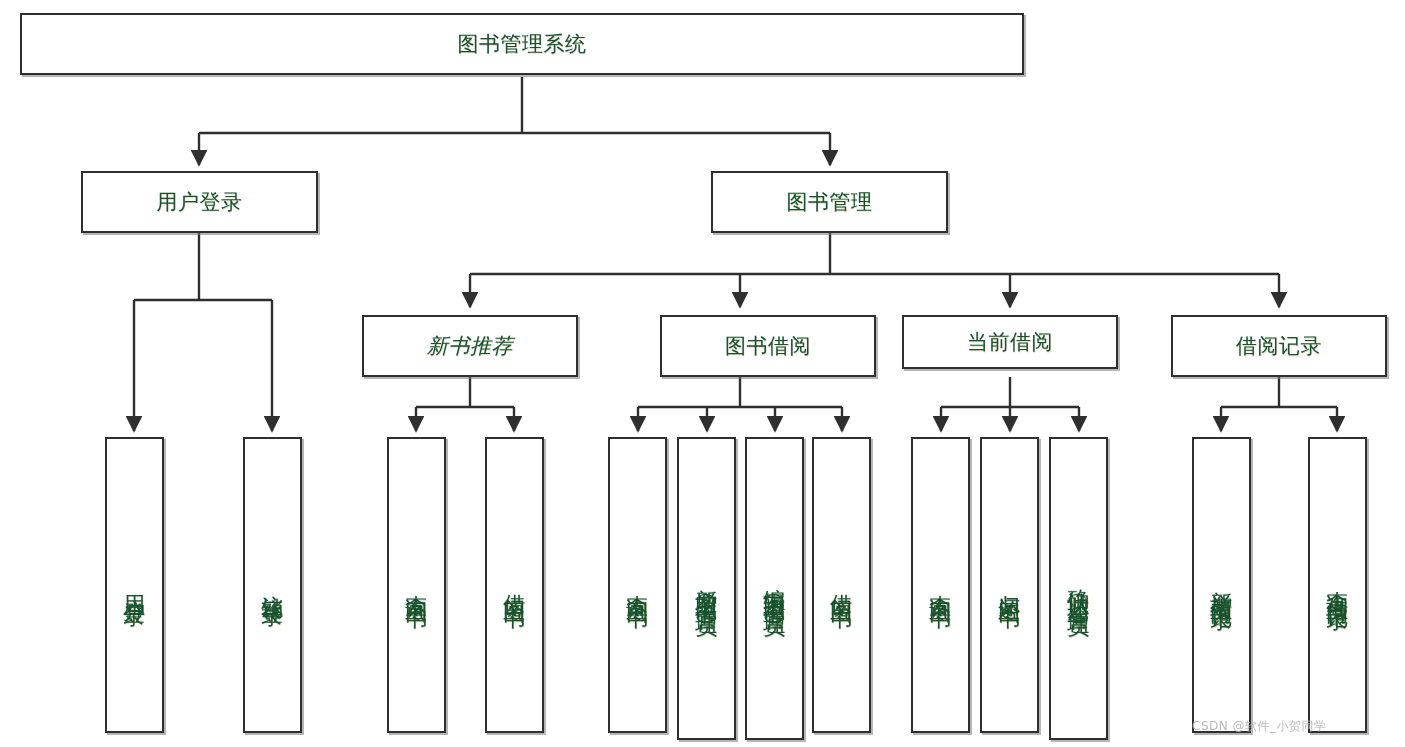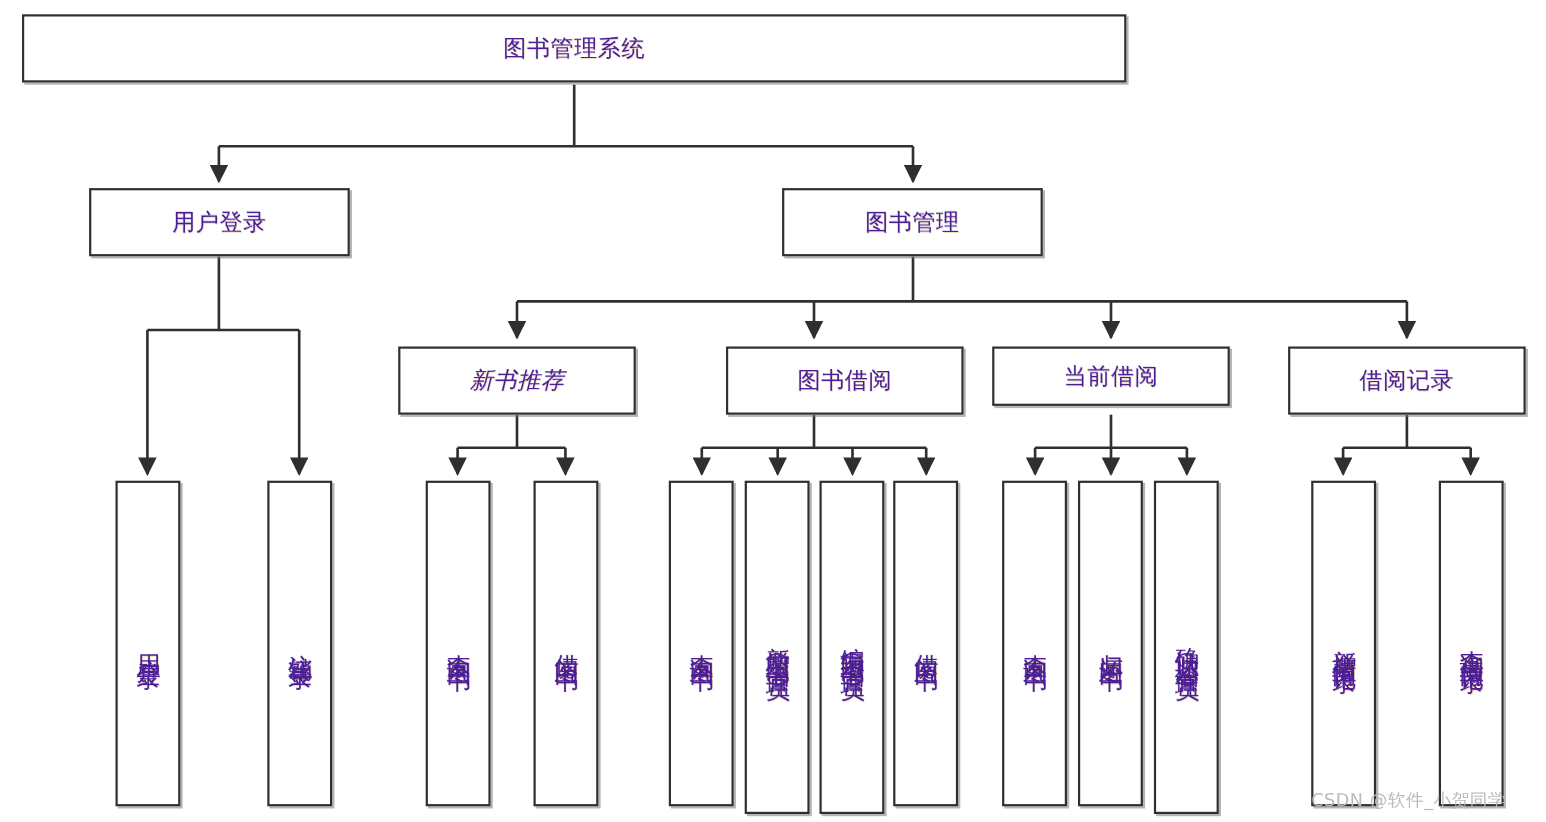--- a/index.html
+++ b/index.html
@@ -28,21 +28,21 @@
   }
   .node {
     position: absolute;
     box-sizing: border-box;
     background: #ffffff;
     border: 2px solid #2f2f2f;
     box-shadow: 2px 2px 0 0 rgba(120,120,120,0.55);
     display: flex;
     align-items: center;
     justify-content: center;
-    color: #4c1d95;
+    color: #14532d;
     z-index: 2;
   }
   .node .label {
     font-size: 21px;
     line-height: 1.18;
     letter-spacing: 0.5px;
     white-space: nowrap;
     text-shadow: 0.6px 0.6px 0 rgba(210,140,60,0.30), -0.5px -0.5px 0 rgba(110,165,220,0.28);
   }
   
@@ -57,21 +57,21 @@
   .node.v .label {
     writing-mode: vertical-rl;
     text-orientation: upright;
     font-size: 22px;
     line-height: 1.15;
     letter-spacing: 4px;
     white-space: nowrap;
   }
   .watermark {
     position: absolute;
-    font-size: 16px;
+    font-size: 12px;
     color: #b9b9b9;
     letter-spacing: 0.5px;
     white-space: nowrap;
     z-index: 5;
   }
 </style>
 </head>
 <body>
 
 <div id="canvas">

